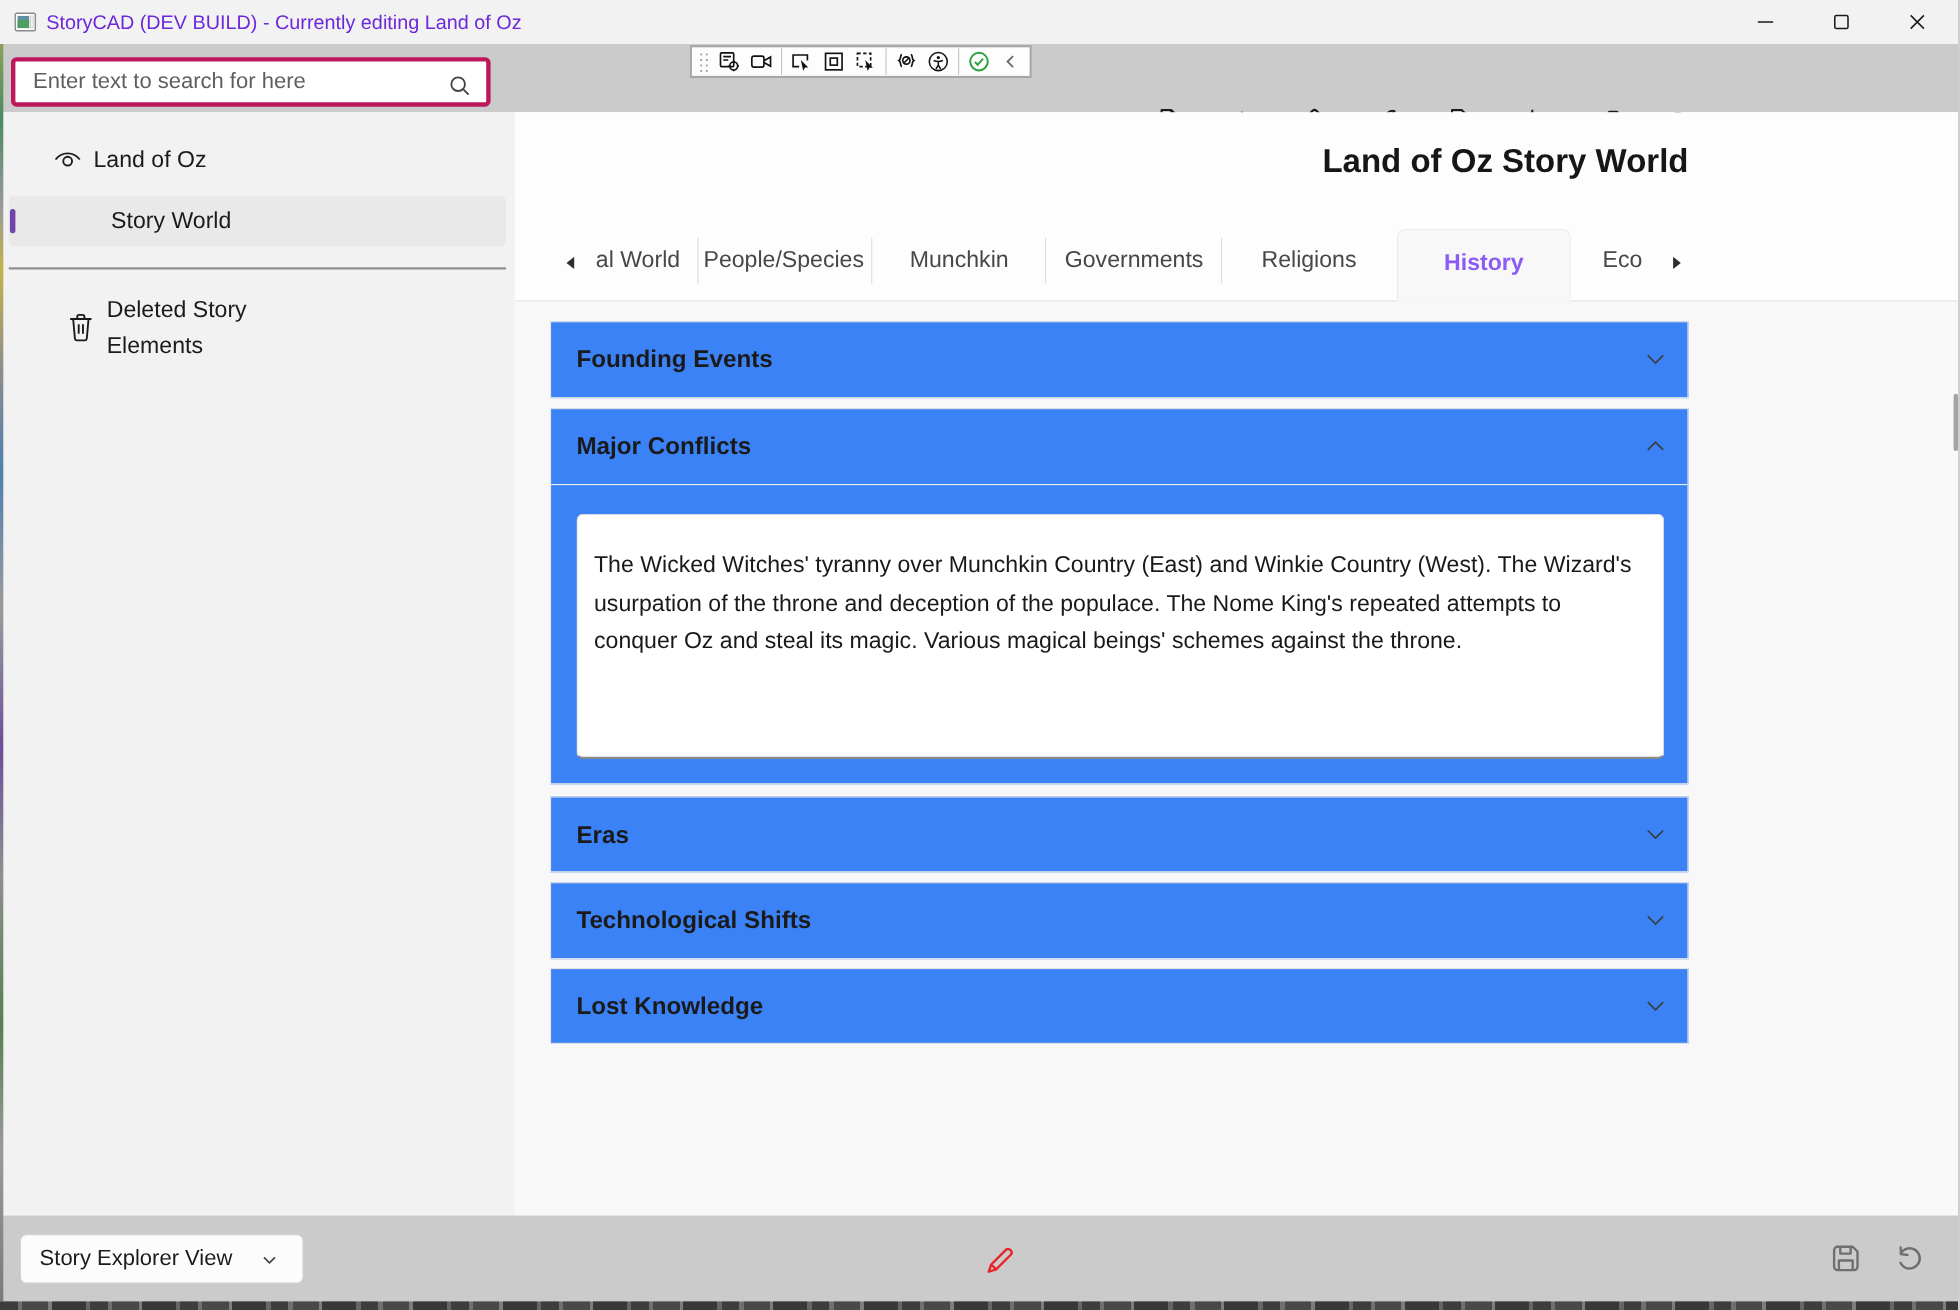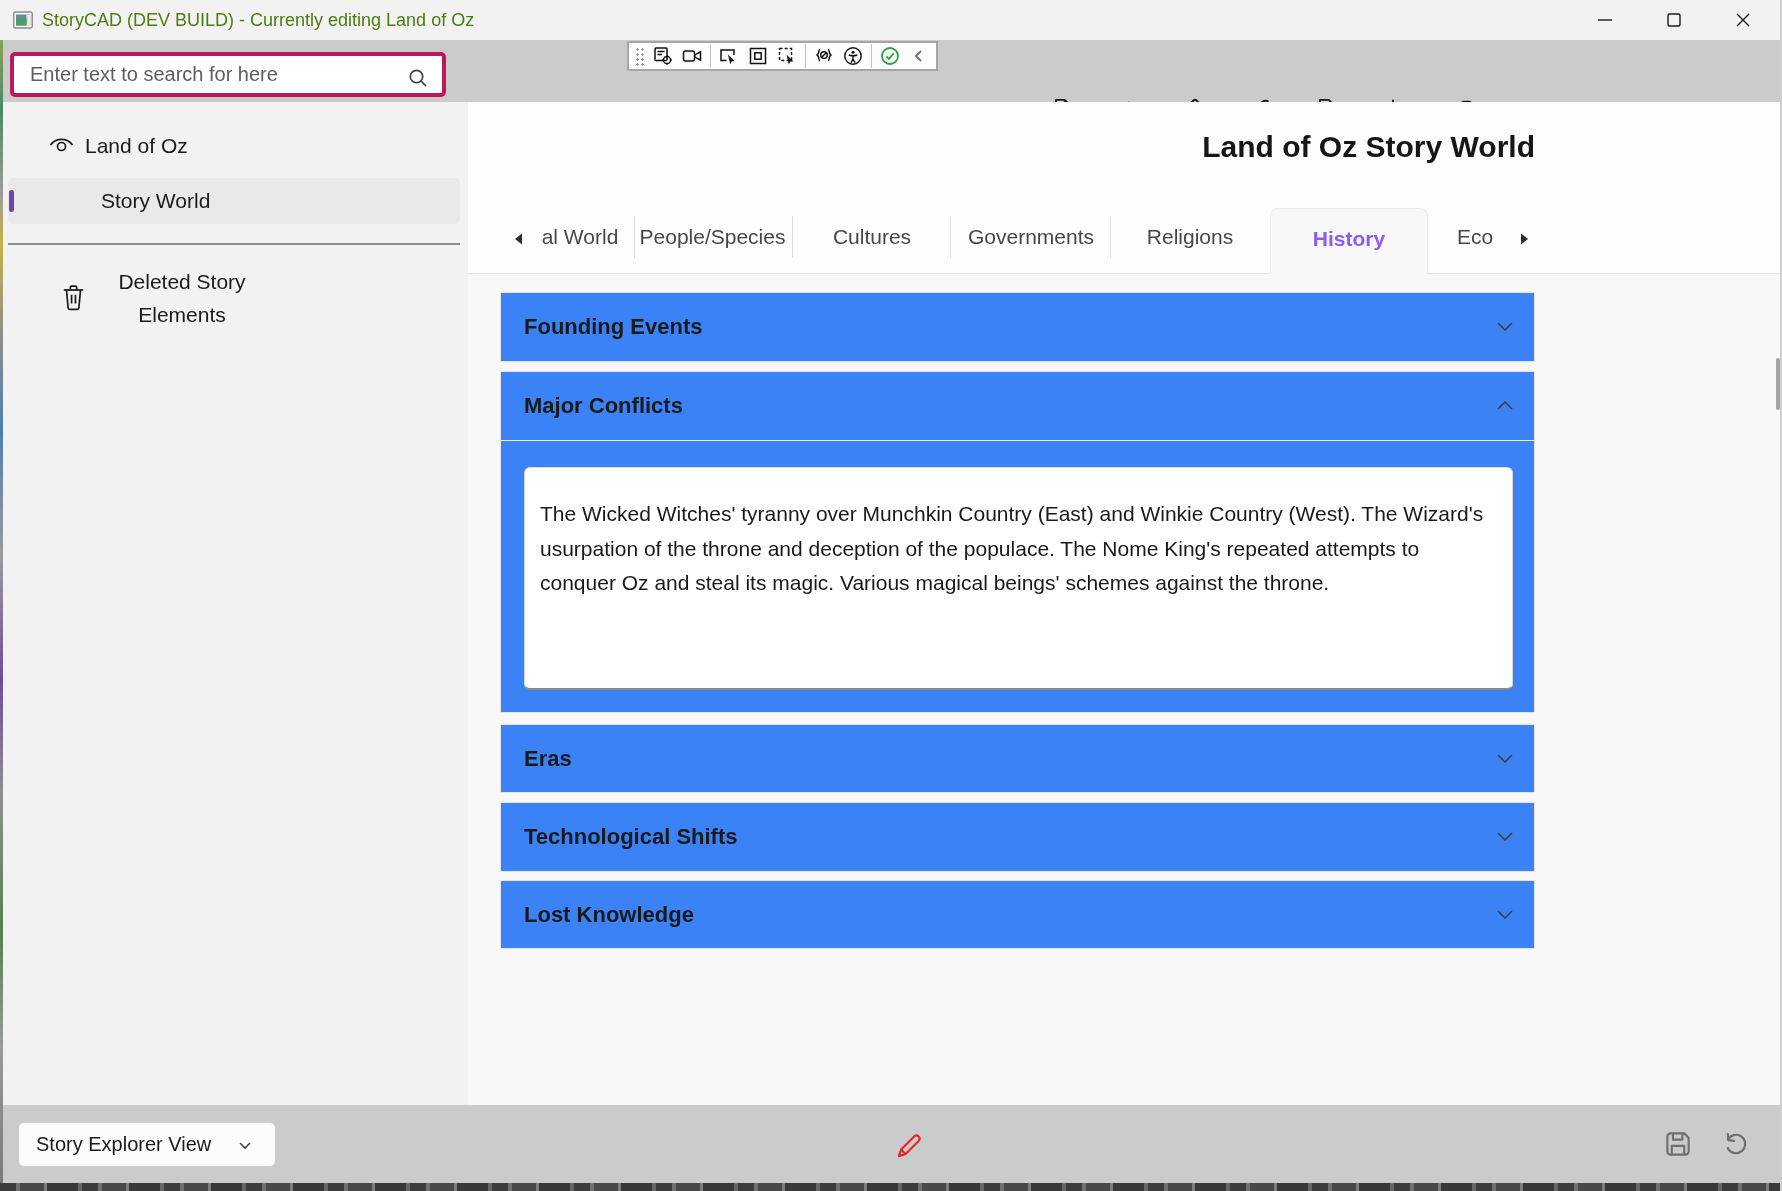--- a/index.html
+++ b/index.html
@@ -12,42 +12,42 @@
     --content-bg:#f8f8f8;
   }
   *{margin:0;padding:0;box-sizing:border-box;}
   html,body{background:#e8e8e8;}
   body{font-family:"Liberation Sans","DejaVu Sans",sans-serif;color:#1b1b1b;}
   #app{position:relative;width:1782px;height:1191px;background:#ffffff;overflow:hidden;}
 
   
   .titlebar{position:absolute;left:0;top:0;width:1782px;height:40px;background:var(--titlebar-bg);}
   .app-icon{position:absolute;left:13px;top:10px;width:20px;height:20px;}
-  .window-title{position:absolute;left:42px;top:0;height:40px;line-height:40px;font-size:18px;color:#4d7c0f;white-space:nowrap;}
+  .window-title{position:absolute;left:42px;top:0;height:40px;line-height:40px;font-size:18px;color:#6d28d9;white-space:nowrap;}
   .winbtn{position:absolute;top:0;width:58px;height:40px;display:flex;align-items:center;justify-content:center;background:transparent;border:none;cursor:pointer;}
   .winbtn svg{display:block;}
   .btn-min{left:1576px;} .btn-max{left:1645px;} .btn-close{left:1714px;}
 
   
   .toolbar{position:absolute;left:0;top:40px;width:1782px;height:62px;background:var(--toolbar-bg);}
   .searchbox{position:absolute;left:10px;top:12px;width:436px;height:45px;background:#ffffff;border:4px solid #be185d;border-radius:5px;}
   .searchbox input{position:absolute;left:0;top:0;width:100%;height:100%;border:none;outline:none;background:transparent;font-family:inherit;font-size:20px;color:#1b1b1b;padding:0 48px 0 16px;}
   .searchbox input::placeholder{color:#5e5e5e;opacity:1;}
   .search-icon{position:absolute;right:13px;top:11px;}
 
   .debug-toolbar{position:absolute;left:627px;top:1px;width:311px;height:30px;background:#fdfdfd;border:2px solid #a6a6a6;display:flex;align-items:center;padding:0 5px;gap:6px;}
   .grip{width:11px;height:20px;background-image:radial-gradient(#9a9a9a 1.1px,transparent 1.3px);background-size:5px 5px;background-position:1px 1px;}
   .dbtn{width:24px;height:24px;border:none;background:transparent;display:flex;align-items:center;justify-content:center;cursor:pointer;padding:0;}
   .dsep{width:1px;height:24px;background:#c2c2c2;}
 
   .ticon{position:absolute;top:51px;width:40px;height:40px;border:none;background:transparent;display:flex;align-items:center;justify-content:center;cursor:pointer;padding:0;}
   .ticon.help-btn{font-size:26px;color:#1b1b1b;font-weight:400;}
 
   
-  .sidebar{position:absolute;left:0;top:102px;width:468px;height:1003px;background:var(--sidebar-bg);text-align:center;}
+  .sidebar{position:absolute;left:0;top:102px;width:468px;height:1003px;background:var(--sidebar-bg);}
   .nav-overview{position:absolute;left:0;top:22px;width:468px;height:44px;cursor:pointer;}
   .nav-overview .eye{position:absolute;left:48px;top:10px;}
   .nav-overview .lbl{position:absolute;left:85px;top:0;line-height:44px;font-size:21px;}
   .nav-storyworld{position:absolute;left:8px;top:76px;width:452px;height:46px;background:#e9e9e9;border-radius:5px;cursor:pointer;}
   .accent-pill{position:absolute;left:1px;top:12px;width:5px;height:22px;background:var(--accent);border-radius:3px;}
   .nav-storyworld .lbl{position:absolute;left:93px;top:0;line-height:46px;font-size:21px;}
   .nav-divider{position:absolute;left:8px;top:141px;width:452px;height:2px;background:#8f8f8f;}
   .nav-trash{position:absolute;left:0;top:159px;width:468px;height:74px;cursor:pointer;}
   .nav-trash .trash{position:absolute;left:60px;top:22px;}
   .nav-trash .lbl{position:absolute;left:97px;top:4px;width:170px;font-size:21px;line-height:33px;}
@@ -294,21 +294,21 @@
   <button class="tab-arrow" style="left:508px">
     <svg width="9" height="12" viewBox="0 0 9 12">
         <path d="M8 0.5 L1 6 L8 11.5 Z" fill="#2d2d2d"></path>
       </svg>
   </button>
 
   <div class="tab" style="left:530px;width:100px">al World</div>
   <div class="tab-sep" style="left:634px"></div>
   <div class="tab" style="left:636px;width:153px">People/Species</div>
   <div class="tab-sep" style="left:792px"></div>
-  <div class="tab" style="left:794px;width:156px">Cultures</div>
+  <div class="tab" style="left:794px;width:156px">Munchkin</div>
   <div class="tab-sep" style="left:950px"></div>
   <div class="tab" style="left:952px;width:158px">Governments</div>
   <div class="tab-sep" style="left:1110px"></div>
   <div class="tab" style="left:1112px;width:156px">Religions</div>
   <div class="tab selected" style="left:1270px;width:158px">History</div>
   <div class="tab" style="left:1436px;width:78px">Eco</div>
 
   <button class="tab-arrow" style="left:1514px">
     <svg width="9" height="12" viewBox="0 0 9 12">
         <path d="M1 0.5 L8 6 L1 11.5 Z" fill="#2d2d2d"></path>

